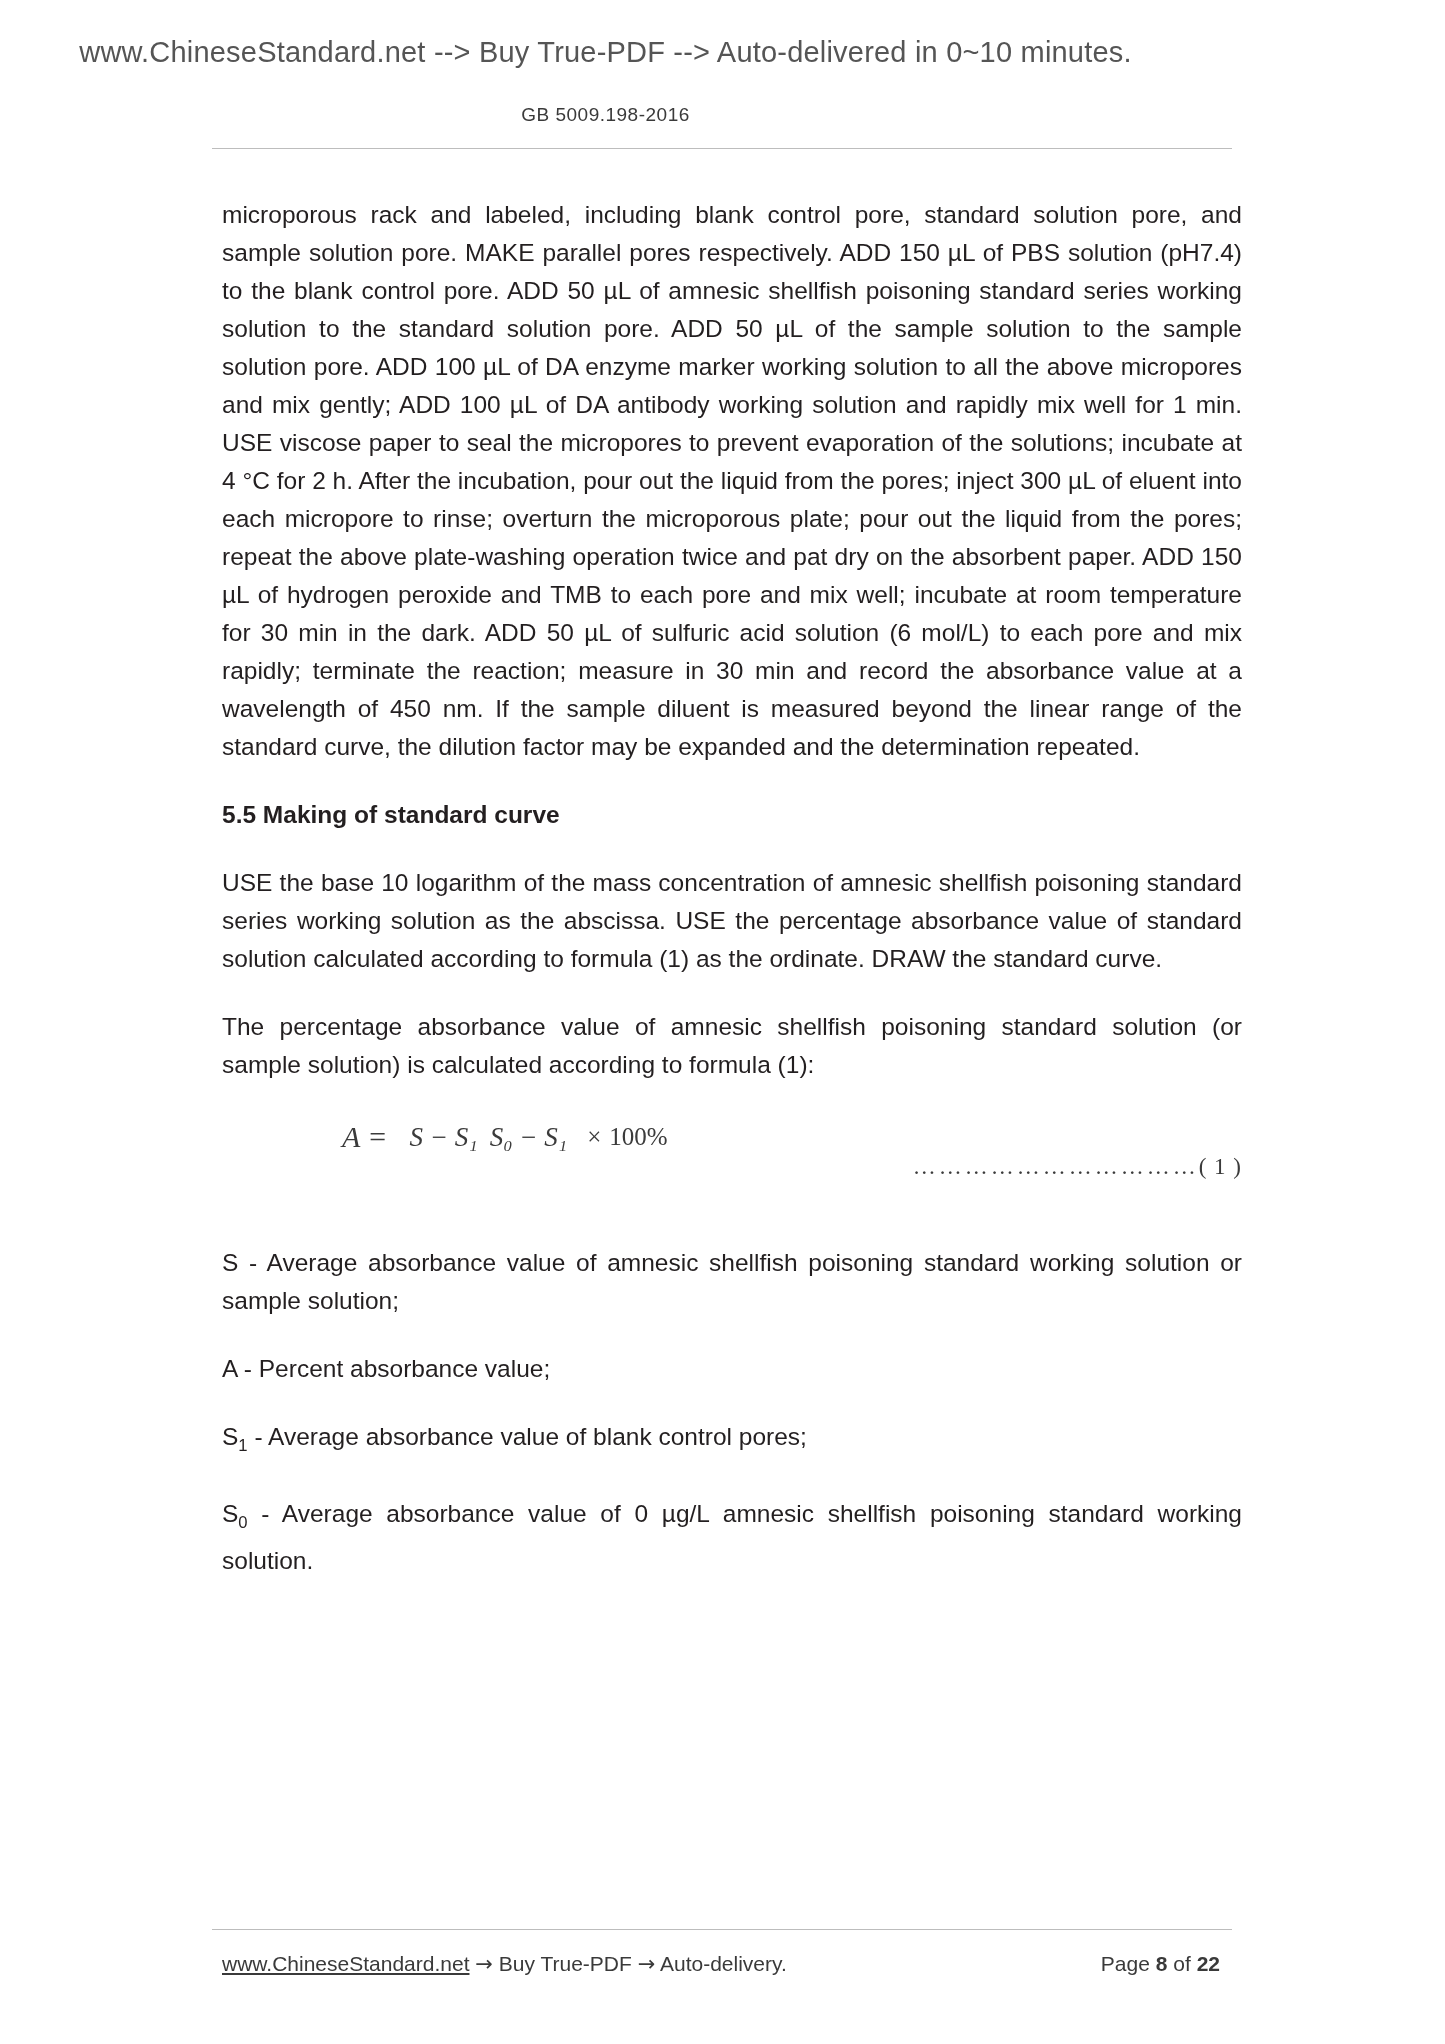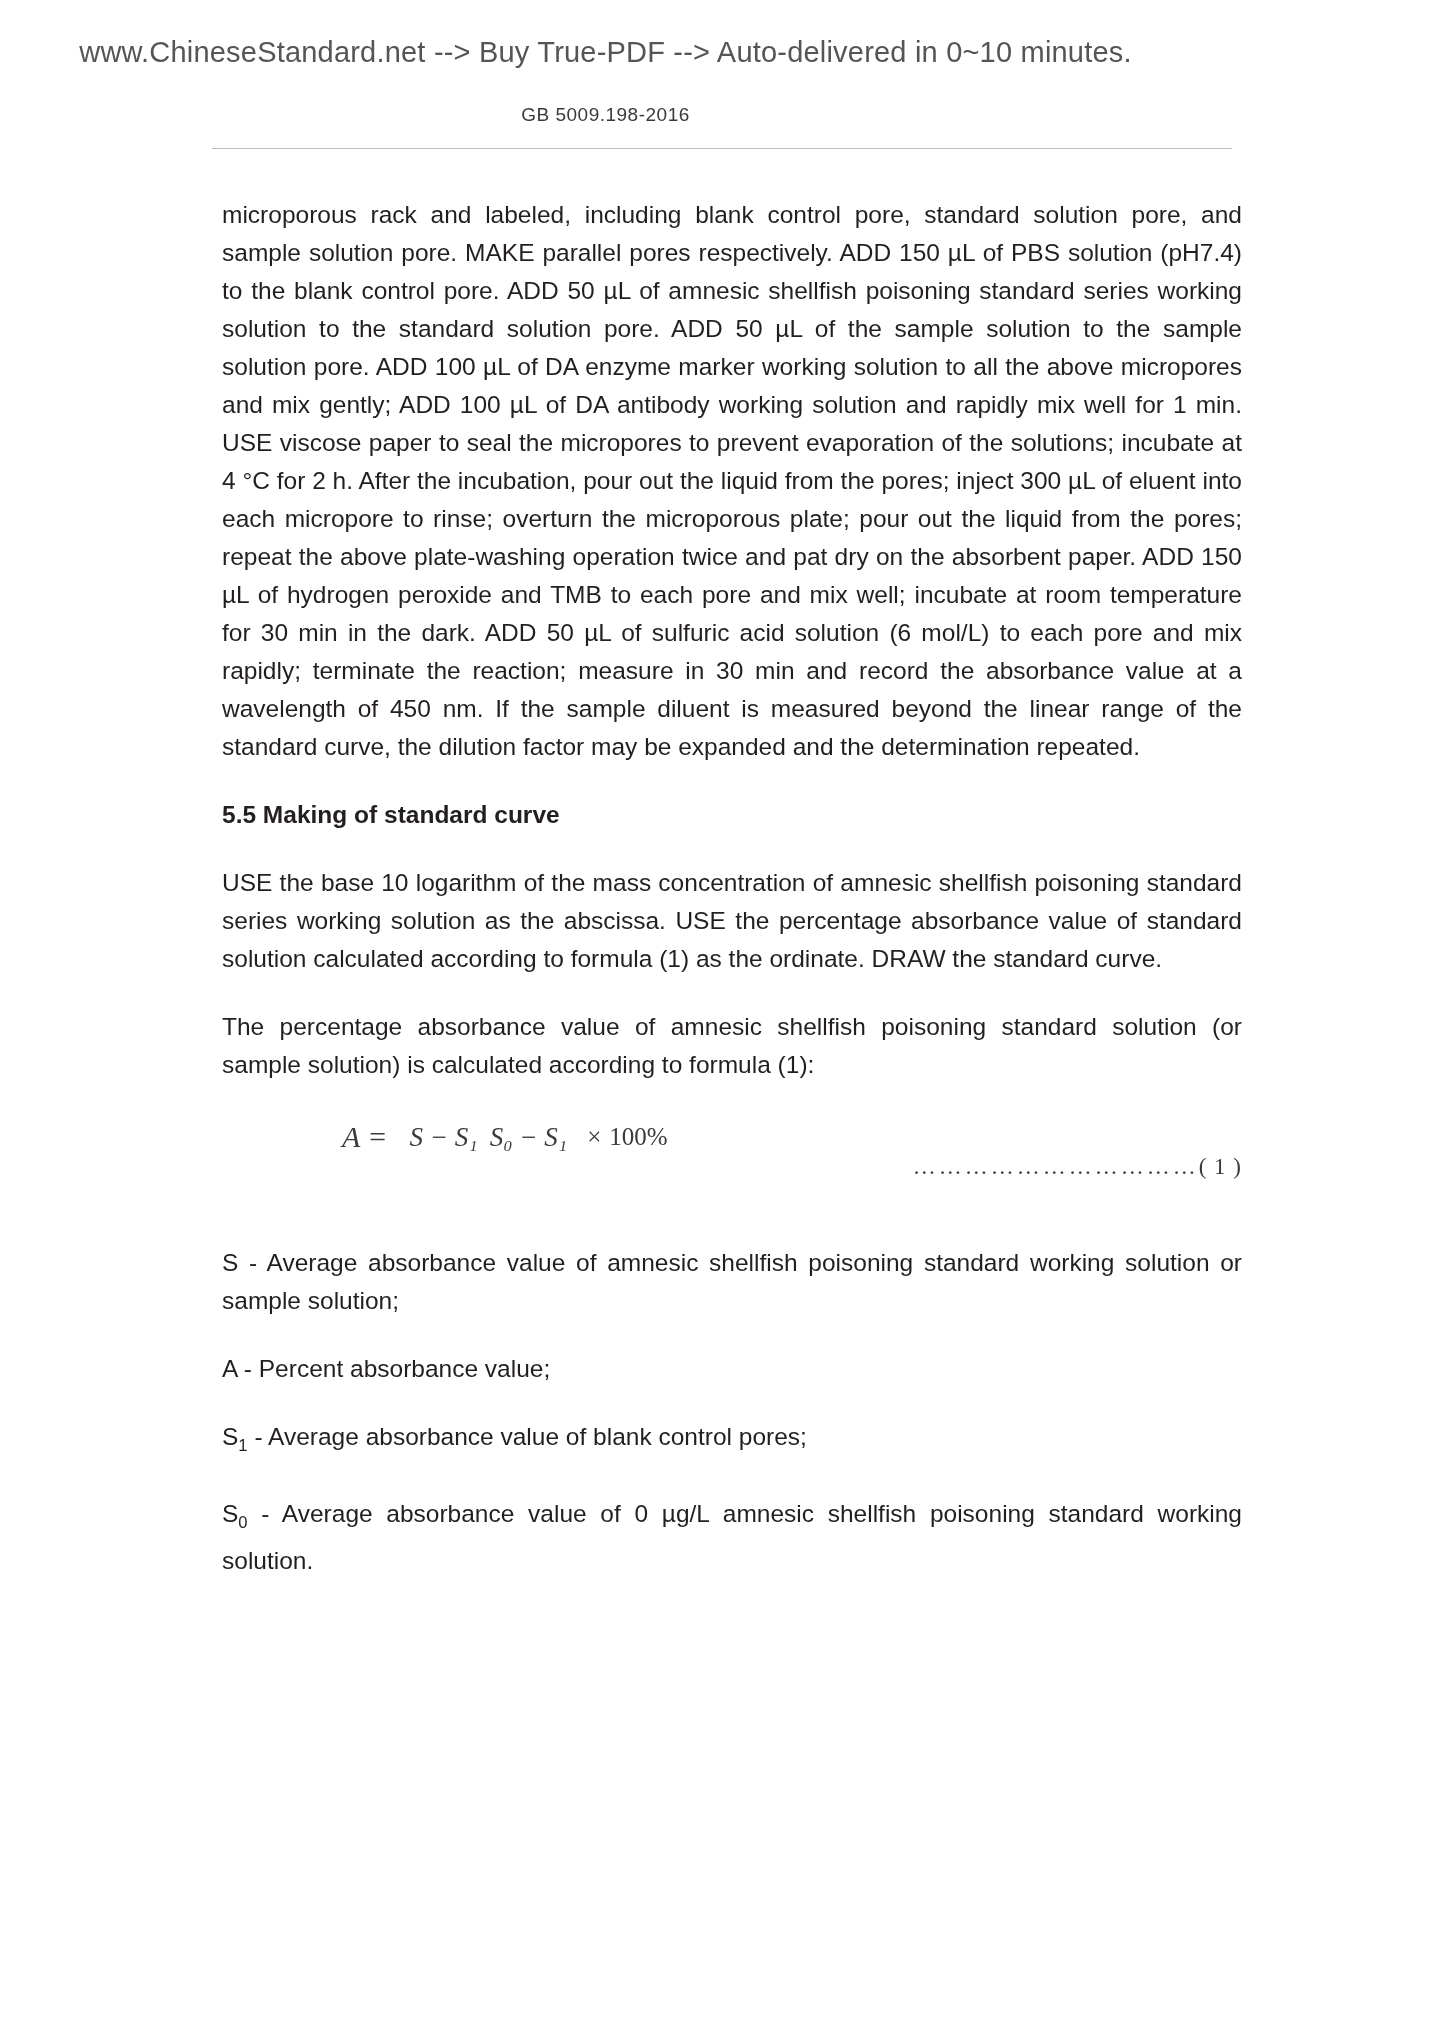--- a/index.html
+++ b/index.html
@@ -212,14 +212,32 @@
     <p class="body-text">S - Average absorbance value of amnesic shellfish poisoning standard working solution or sample solution;</p>
 
     <p class="body-text">A - Percent absorbance value;</p>
 
     <p class="body-text">S<sub>1</sub> - Average absorbance value of blank control pores;</p>
 
     <p class="body-text">S<sub>0</sub> - Average absorbance value of 0 µg/L amnesic shellfish poisoning standard working solution.</p>
 
   </div>
 
+  <div class="footer">
+    <div class="footer-rule"></div>
+    <div class="footer-line">
+      <div class="footer-left">
+        <span class="footer-link">www.ChineseStandard.net</span>
+        <span class="arrow">→</span>
+        <span>Buy True-PDF</span>
+        <span class="arrow">→</span>
+        <span>Auto-delivery.</span>
+      </div>
+      <div class="footer-right">
+        <span>Page</span>
+        <b>8</b>
+        <span>of</span>
+        <b>22</b>
+      </div>
+    </div>
+  </div>
 
 </div>
 
 </body></html>

